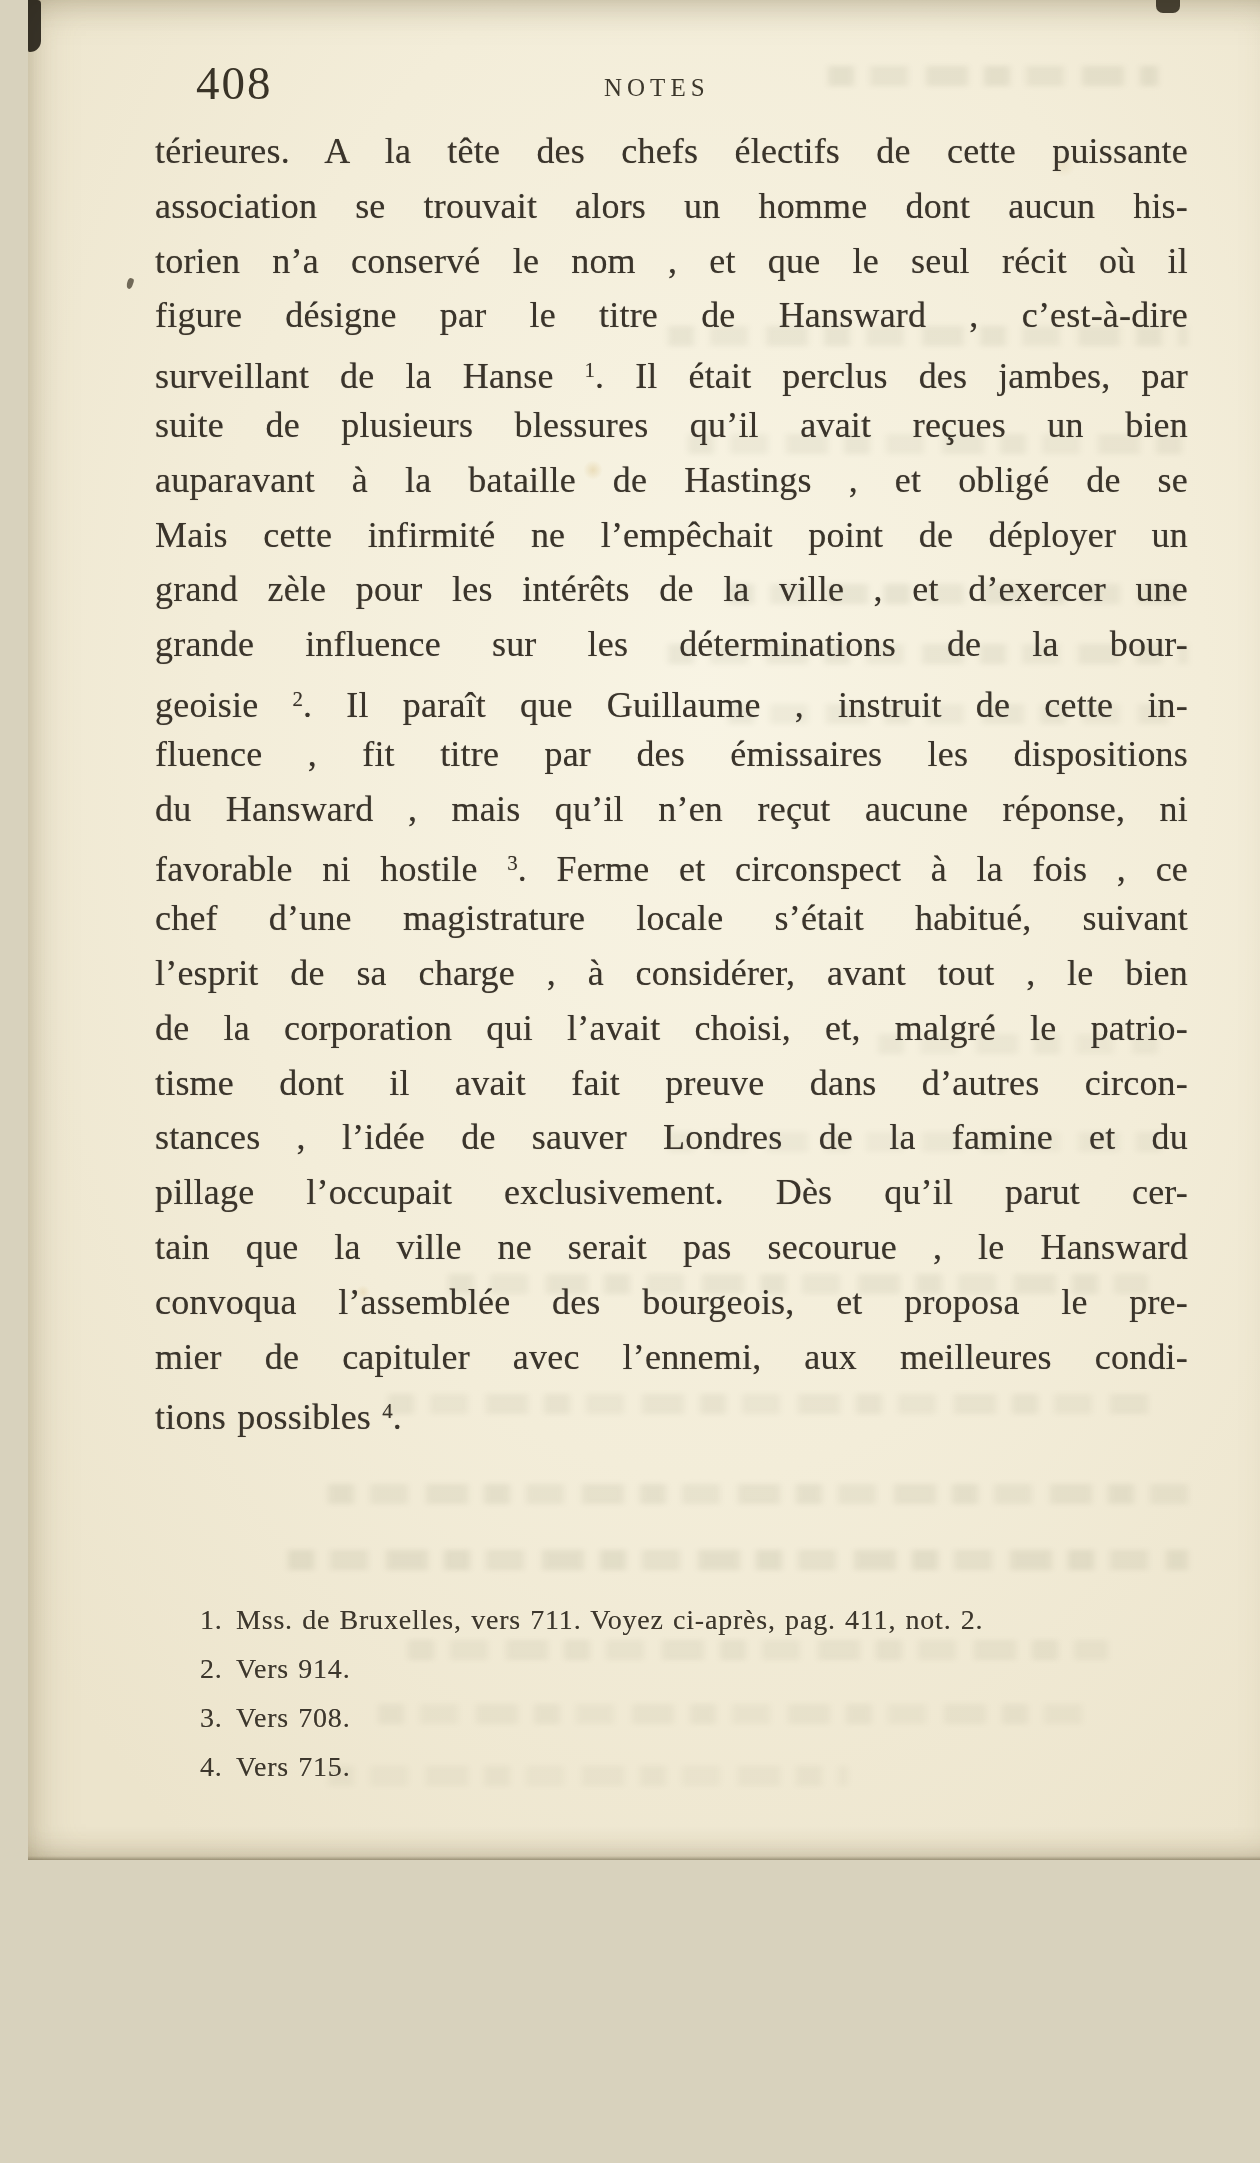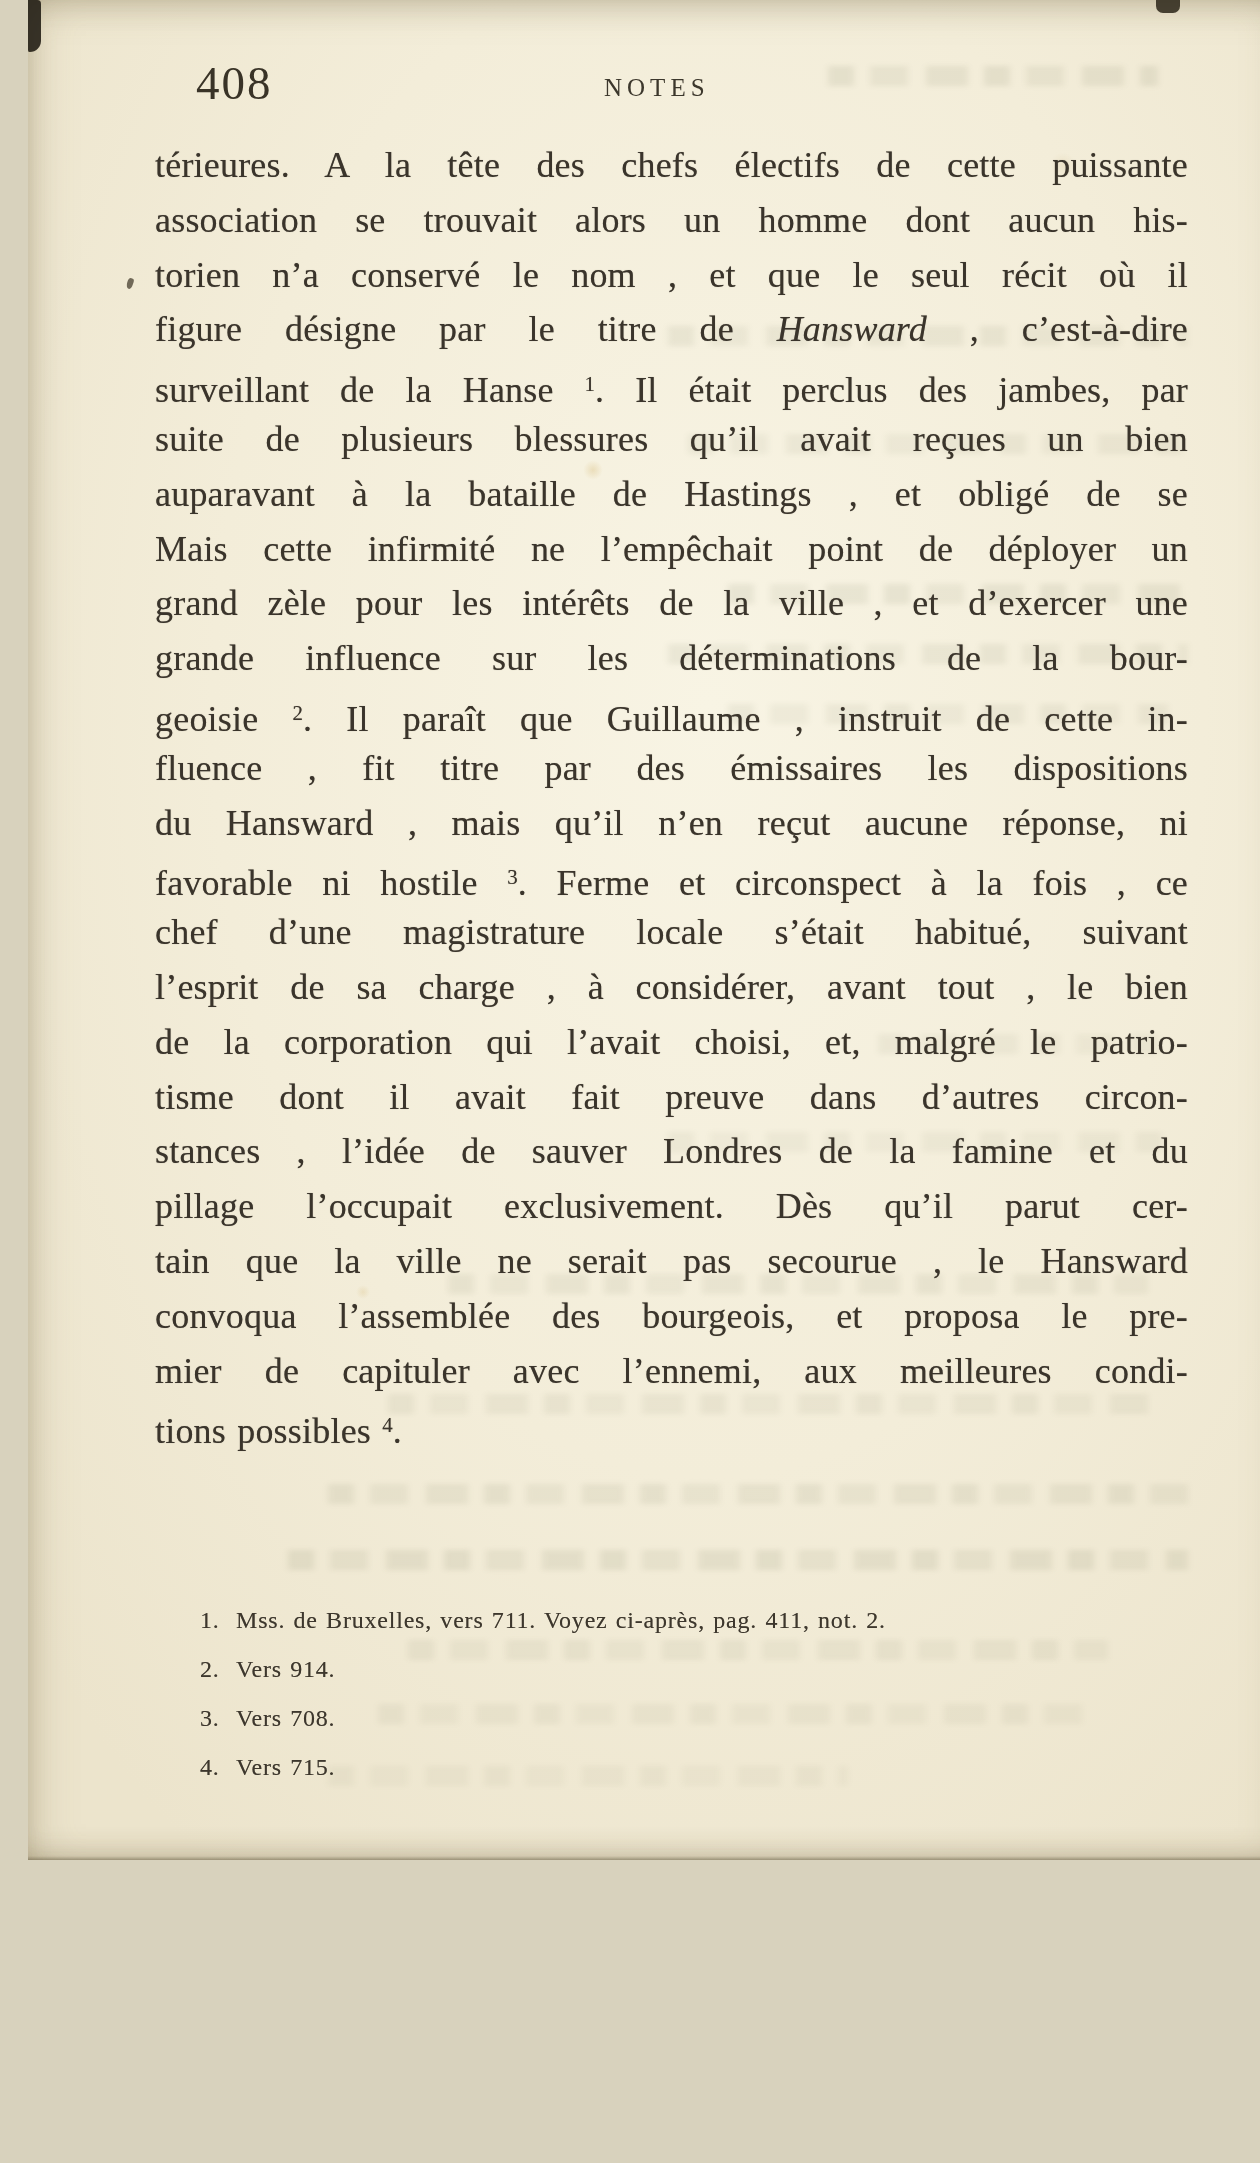--- a/index.html
+++ b/index.html
@@ -29,33 +29,33 @@
   }
   .header-pagenum{
     position:absolute;left:168px;top:56px;
     font-size:47px;color:#393327;letter-spacing:2px;
   }
   .header-running{
     position:absolute;left:576px;top:74px;
     font-size:25px;color:#3c372c;letter-spacing:5px;
   }
   .bodytext{
-    position:absolute;left:127px;top:138px;width:1033px;
+    position:absolute;left:127px;top:124px;width:1033px;
     font-size:36px;line-height:54.8px;color:#3a342b;
     letter-spacing:.2px;word-spacing:2px;
     text-shadow:0 0 .7px rgba(58,52,43,.55);
   }
   .line{text-align:justify;text-align-last:justify;height:54.8px;overflow:visible;}
   .line.short{text-align-last:left;}
   .paragraph.indented .line:first-child{padding-left:40px;}
-  .it{font-style:italic;}
+  .it{}
   .sup{font-size:.58em;vertical-align:.52em;letter-spacing:0;}
   .footnotes{
     position:absolute;left:172px;top:1604px;width:980px;
-    font-size:24px;line-height:32px;color:#3d372d;
+    font-size:28px;line-height:32px;color:#3d372d;
     letter-spacing:.8px;word-spacing:1.5px;
     text-shadow:0 0 .6px rgba(61,55,45,.5);
   }
   .footnote{margin-bottom:17px;}
   .fn-label{display:inline-block;min-width:36px;}
   
   .ghost{
     position:absolute;height:24px;pointer-events:none;
     background:repeating-linear-gradient(90deg,
       rgba(120,122,92,.30) 0 26px, rgba(120,122,92,0) 26px 42px,

